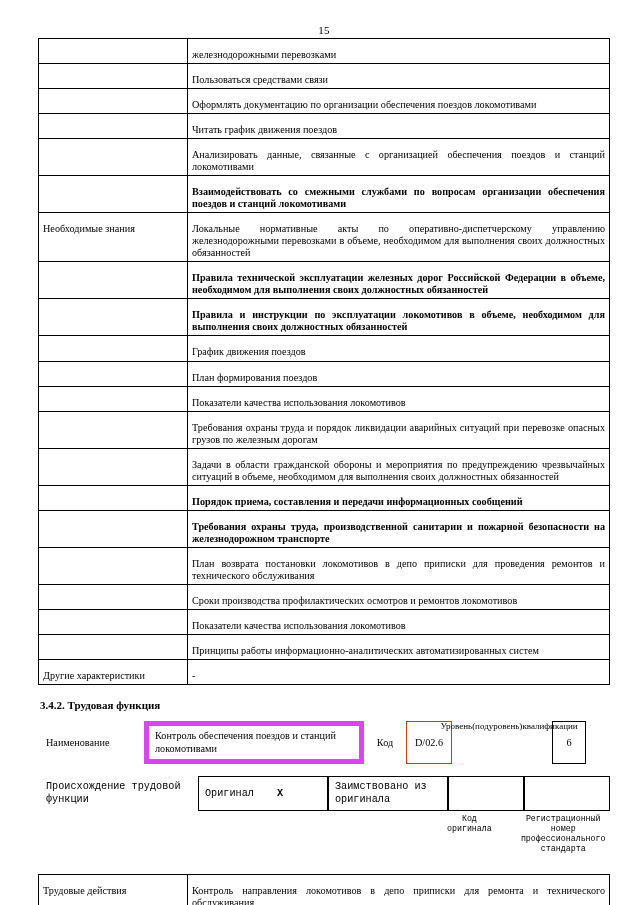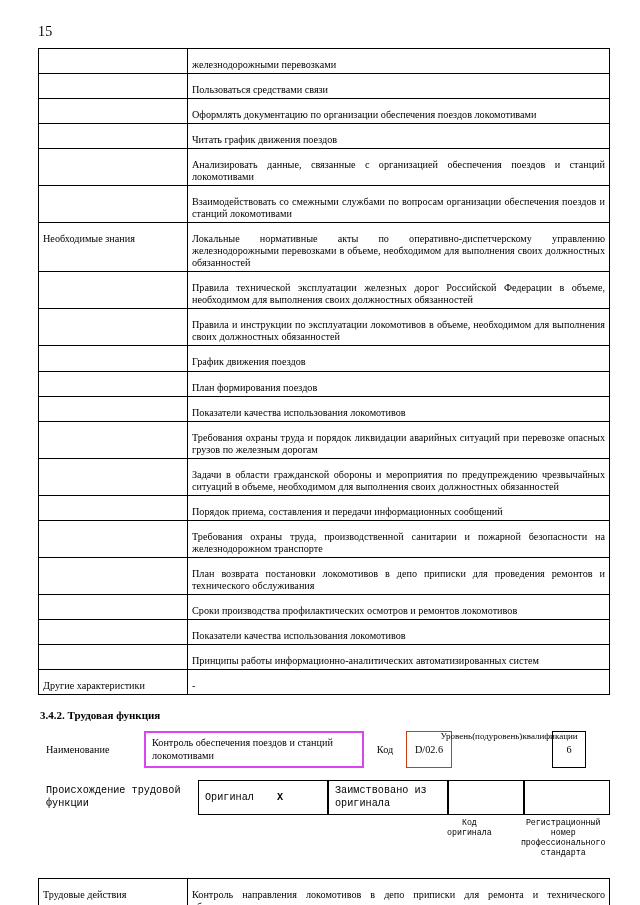--- a/index.html
+++ b/index.html
@@ -15,22 +15,23 @@
     position: relative;
   }
   .page {
     width: 640px;
     height: 905px;
     box-sizing: border-box;
     padding: 24px 30px 10px 38px;
     position: relative;
   }
   .page-number {
-    font-size: 14px;
-    margin: 0 0 8px 0;
+    text-align: center;
+    font-size: 11px;
+    margin: 0 0 2px 0;
     letter-spacing: 0.2px;
   }
   table {
     border-collapse: collapse;
     width: 100%;
     table-layout: fixed;
   }
   table.main td {
     border: 1px solid #000;
     vertical-align: top;
@@ -40,21 +41,21 @@
     text-align: justify;
     text-justify: inter-word;
     hyphens: auto;
   }
   td.label-col {
     width: 140px;
   }
   td.body-col {
     width: auto;
   }
-  .bold { font-weight: normal; margin-left: 16px; }
+  .bold { font-weight: bold; margin-left: 16px; }
   .section-title {
     font-weight: bold;
     font-size: 11px;
     margin: 14px 0 10px 2px;
     font-family: "Liberation Serif", serif;
   }
   
   .func-block {
     margin-top: 6px;
     margin-left: 8px;
@@ -67,21 +68,21 @@
   }
   .func-label {
     display: flex;
     align-items: center;
     width: 92px;
     padding-right: 6px;
     font-size: 10.2px;
     line-height: 1.18;
   }
   .func-name-box {
-    border: 2px solid #d946ef;
+    border: 5px solid #d946ef;
     width: 220px;
     padding: 4px 6px;
     font-size: 10.2px;
     line-height: 1.25;
     min-height: 32px;
     box-sizing: border-box;
   }
   .func-kod-label {
     display: flex;
     align-items: center;

